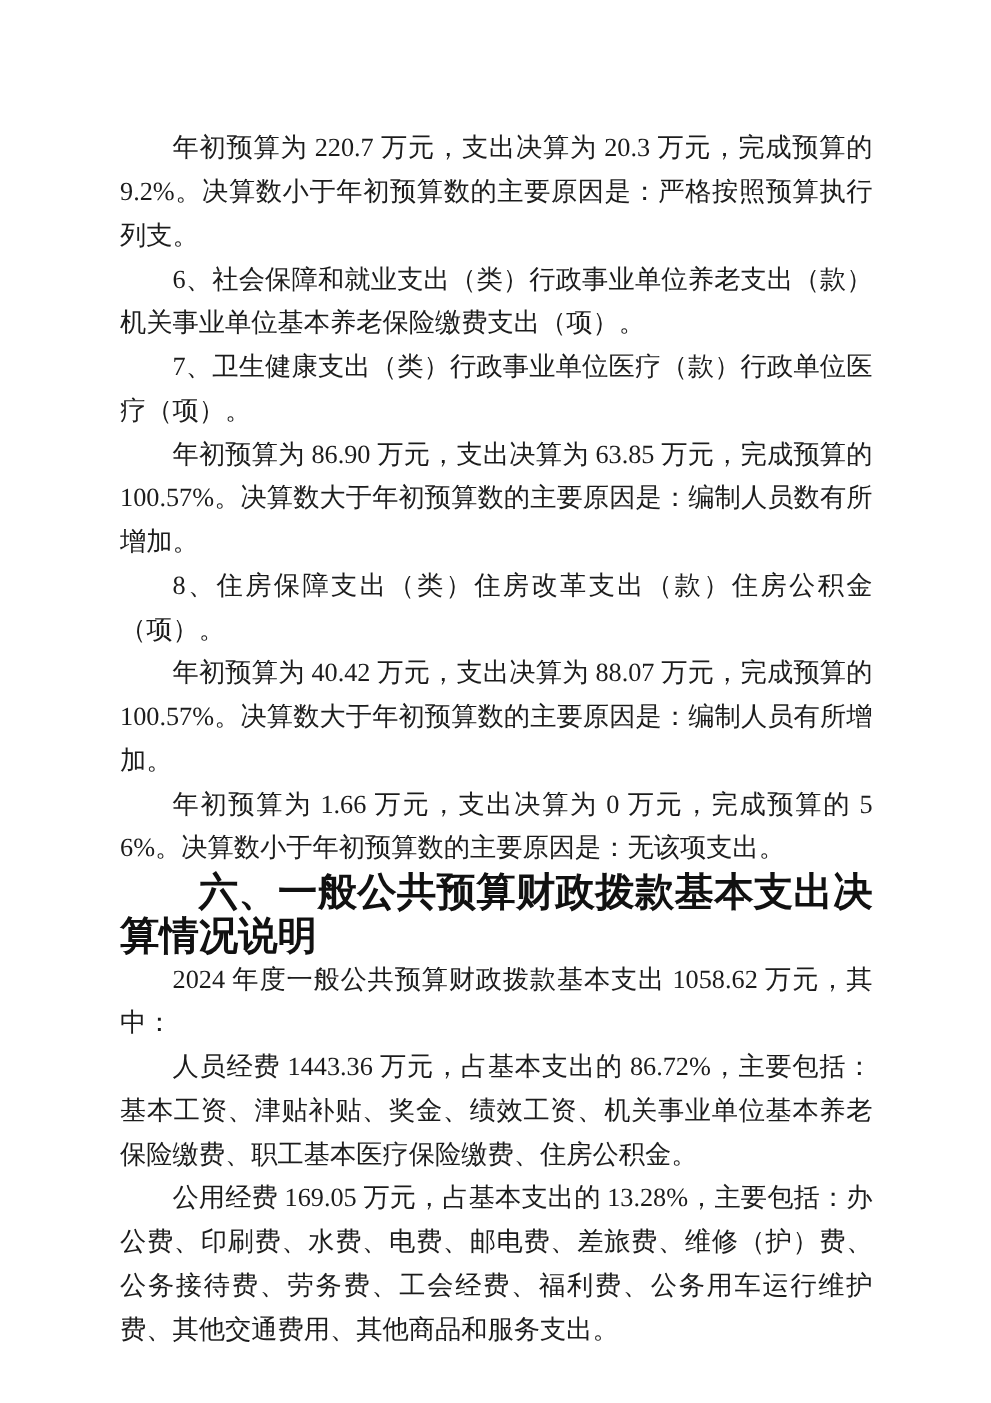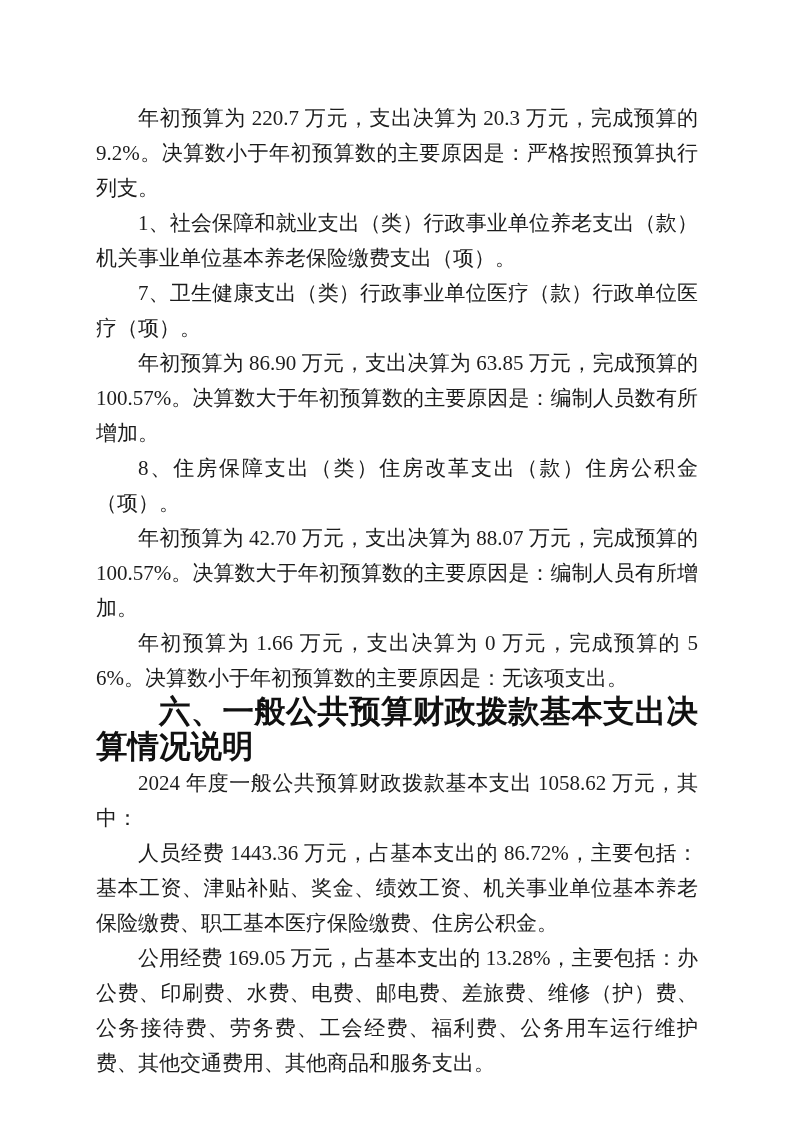--- a/index.html
+++ b/index.html
@@ -29,34 +29,34 @@
   }
   .para {
     margin: 0;
     text-indent: 2em;
     word-break: break-all;
   }
   .heading {
     margin: 0;
     text-indent: 2em;
     font-weight: bold;
-    font-family: Liberation Mono, monospace;
+    font-family: Liberation Serif, serif;
     color: #111111;
   }
 </style>
 </head>
 <body>
 
 <div class="page">
   <div class="content">
     <p class="para">年初预算为 220.7 万元，支出决算为 20.3 万元，完成预算的 9.2%。决算数小于年初预算数的主要原因是：严格按照预算执行列支。</p>
-    <p class="para">1、社会保障和就业支出（类）行政事业单位养老支出（款）机关事业单位基本养老保险缴费支出（项）。</p>
+    <p class="para">6、社会保障和就业支出（类）行政事业单位养老支出（款）机关事业单位基本养老保险缴费支出（项）。</p>
     <p class="para">7、卫生健康支出（类）行政事业单位医疗（款）行政单位医疗（项）。</p>
     <p class="para">年初预算为 86.90 万元，支出决算为 63.85 万元，完成预算的 100.57%。决算数大于年初预算数的主要原因是：编制人员数有所增加。</p>
     <p class="para">8、住房保障支出（类）住房改革支出（款）住房公积金（项）。</p>
-    <p class="para">年初预算为 42.70 万元，支出决算为 88.07 万元，完成预算的 100.57%。决算数大于年初预算数的主要原因是：编制人员有所增加。</p>
+    <p class="para">年初预算为 40.42 万元，支出决算为 88.07 万元，完成预算的 100.57%。决算数大于年初预算数的主要原因是：编制人员有所增加。</p>
     <p class="para">年初预算为 1.66 万元，支出决算为 0 万元，完成预算的 56%。决算数小于年初预算数的主要原因是：无该项支出。</p>
     <h2 class="heading">六、一般公共预算财政拨款基本支出决算情况说明</h2>
     <p class="para">2024 年度一般公共预算财政拨款基本支出 1058.62 万元，其中：</p>
     <p class="para">人员经费 1443.36 万元，占基本支出的 86.72%，主要包括：基本工资、津贴补贴、奖金、绩效工资、机关事业单位基本养老保险缴费、职工基本医疗保险缴费、住房公积金。</p>
     <p class="para">公用经费 169.05 万元，占基本支出的 13.28%，主要包括：办公费、印刷费、水费、电费、邮电费、差旅费、维修（护）费、公务接待费、劳务费、工会经费、福利费、公务用车运行维护费、其他交通费用、其他商品和服务支出。</p>
   </div>
 </div>
 
 </body></html>

